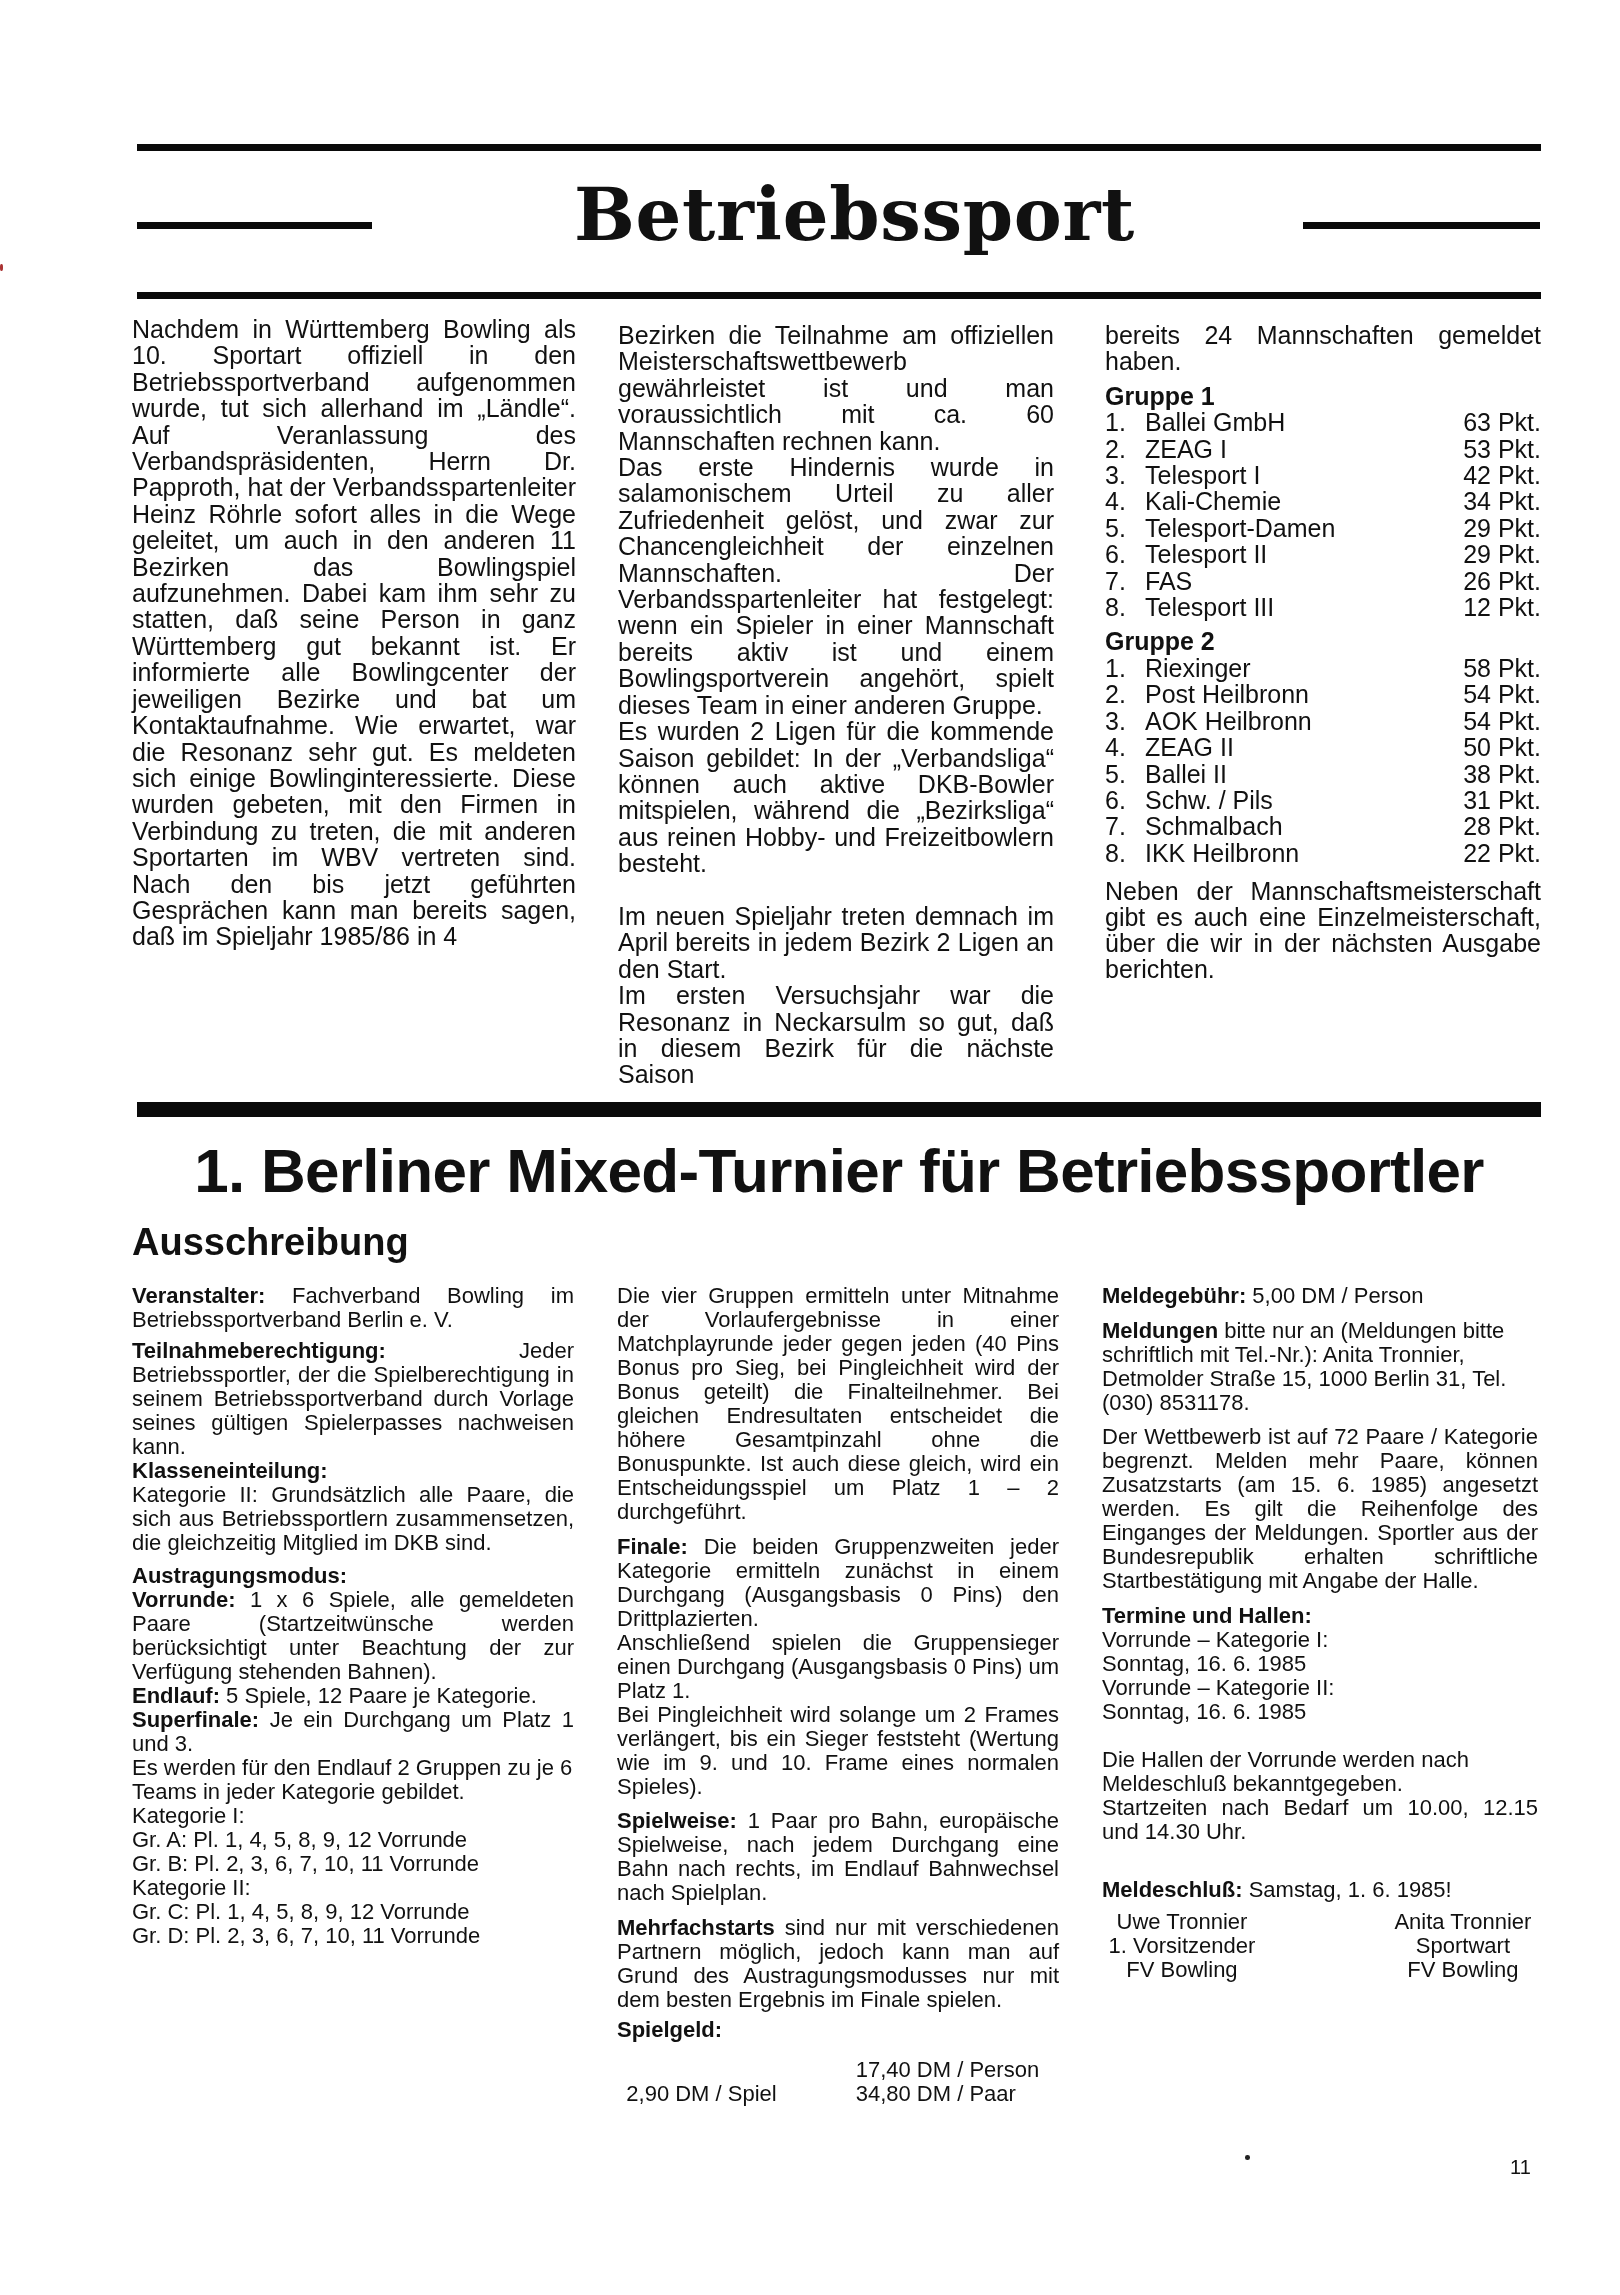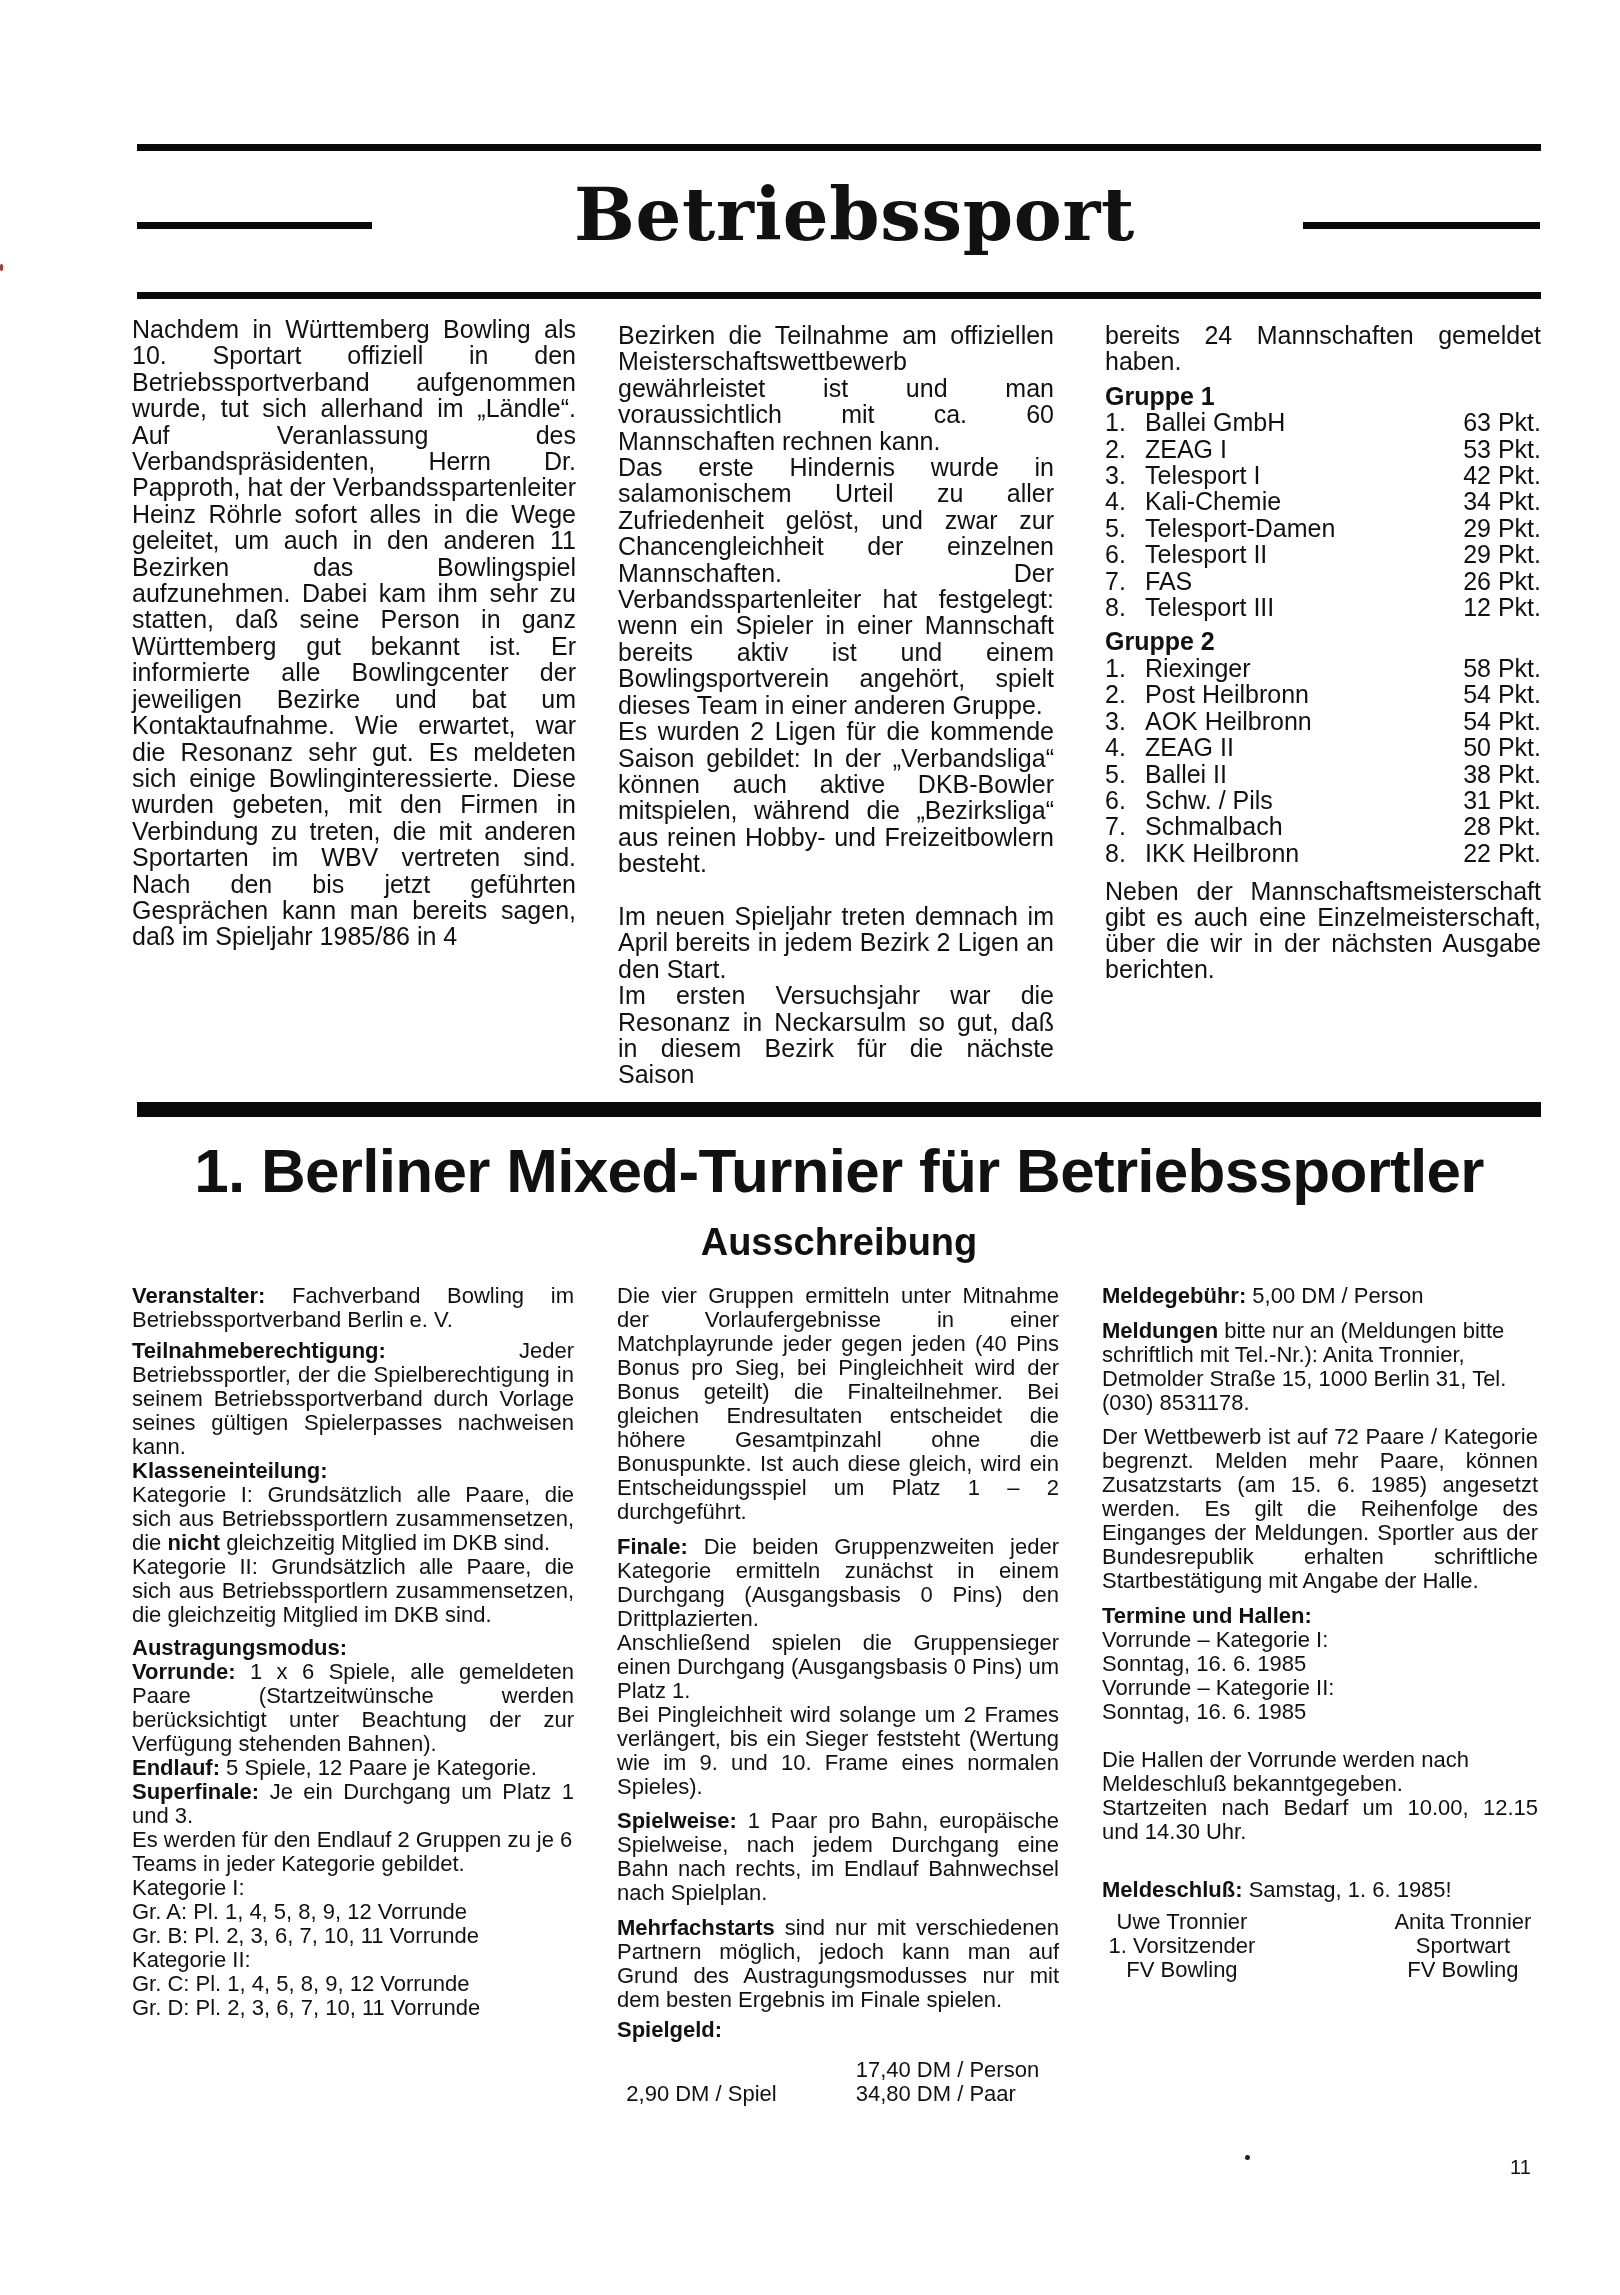--- a/index.html
+++ b/index.html
@@ -18,21 +18,21 @@
   .headline1 { font-weight: bold; font-size: 37px; line-height: 41px; text-align: center; margin: 0 0 6.6px 0; }
 
   .b { font-weight: bold; }
   .grp-title { font-weight: bold; margin-top: 8px; }
   .rank-row { display: flex; justify-content: space-between; line-height: 26.4px; }
   .rank-row .left { display: flex; }
   .rank-row .num { width: 40px; }
 
   .headline2 { position: absolute; left: 132px; width: 1414px; top: 1134px; text-align: center; font-weight: bold;
     font-size: 62px; line-height: 73px; letter-spacing: -0.7px; }
-  .subhead2 { position: absolute; left: 132px; width: 1414px; top: 1219px; text-align: center; font-weight: bold; font-size: 38px; line-height: 46px; }
+  .subhead2 { position: absolute; left: 132px; width: 1414px; top: 1219px; text-align: left; font-weight: bold; font-size: 38px; line-height: 46px; }
 
   .col2 { position: absolute; font-size: 22px; line-height: 24px; text-align: justify; }
   .col2 p { margin: 0; }
   .col2 .gap { height: 10.6px; }
   .fee-row { display: flex; justify-content: space-between; }
   .fee-row span:first-child { padding-left: 9.3px; }
   .sign-row { display: flex; justify-content: space-between; text-align: center; padding: 0 6.6px; }
   .sign-row > div { text-align: center; }
 
   .page-number { position: absolute; left: 1510px; top: 2156px; font-size: 20px; }
@@ -191,21 +191,20 @@
   <div class="rule" style="left:137px; top:1102px; width:1404px; height:14.5px;"></div>
 
   <div class="headline2">1. Berliner Mixed-Turnier für Betriebssportler</div>
   <div class="subhead2">Ausschreibung</div>
 
   <div class="col2" style="left:132px; top:1284px; width:442px;">
     <p><span class="b">Veranstalter:</span><span> Fachverband Bowling im Betriebssportverband Berlin e. V.</span></p>
     <div class="gap" style="height:6.6px;"></div>
     <p><span class="b">Teilnahmeberechtigung:</span><span> Jeder Betriebssportler, der die Spielberechtigung in seinem Betriebssportverband durch Vorlage seines gültigen Spielerpasses nachweisen kann.</span></p>
     <p class="b">Klasseneinteilung:</p>
-    <p><span>Kategorie I: Grundsätzlich alle Paare, die sich aus Betriebssportlern zusammensetzen, die </span><span class="b">nicht</span><span> gleichzeitig Mitglied im DKB sind.</span></p>
     <p>Kategorie II: Grundsätzlich alle Paare, die sich aus Betriebssportlern zusammensetzen, die gleichzeitig Mitglied im DKB sind.</p>
     <div class="gap" style="height:9.3px;"></div>
     <p class="b">Austragungsmodus:</p>
     <p><span class="b">Vorrunde:</span><span> 1 x 6 Spiele, alle gemeldeten Paare (Startzeitwünsche werden berücksichtigt unter Beachtung der zur Verfügung stehenden Bahnen).</span></p>
     <p><span class="b">Endlauf:</span><span> 5 Spiele, 12 Paare je Kategorie.</span></p>
     <p><span class="b">Superfinale:</span><span> Je ein Durchgang um Platz 1 und 3.</span></p>
     <p style="text-align:left;">Es werden für den Endlauf 2 Gruppen zu je 6 Teams in jeder Kategorie gebildet.</p>
     <p>Kategorie I:</p>
     <p>Gr. A: Pl. 1, 4, 5, 8, 9, 12 Vorrunde</p>
     <p>Gr. B: Pl. 2, 3, 6, 7, 10, 11 Vorrunde</p>

